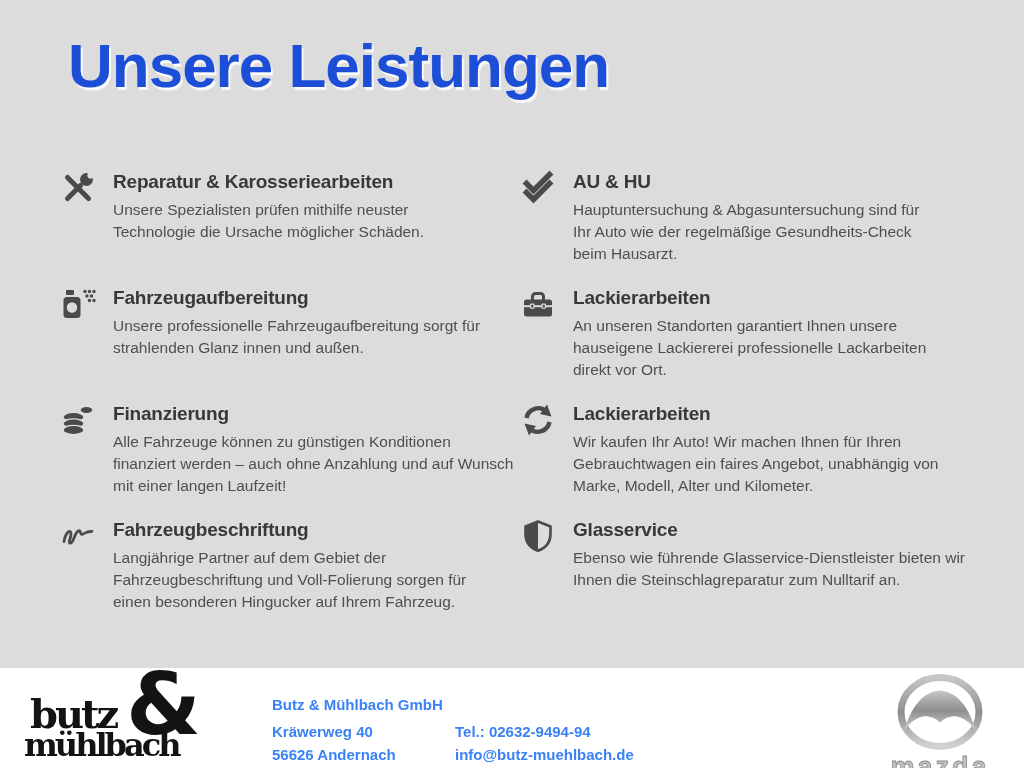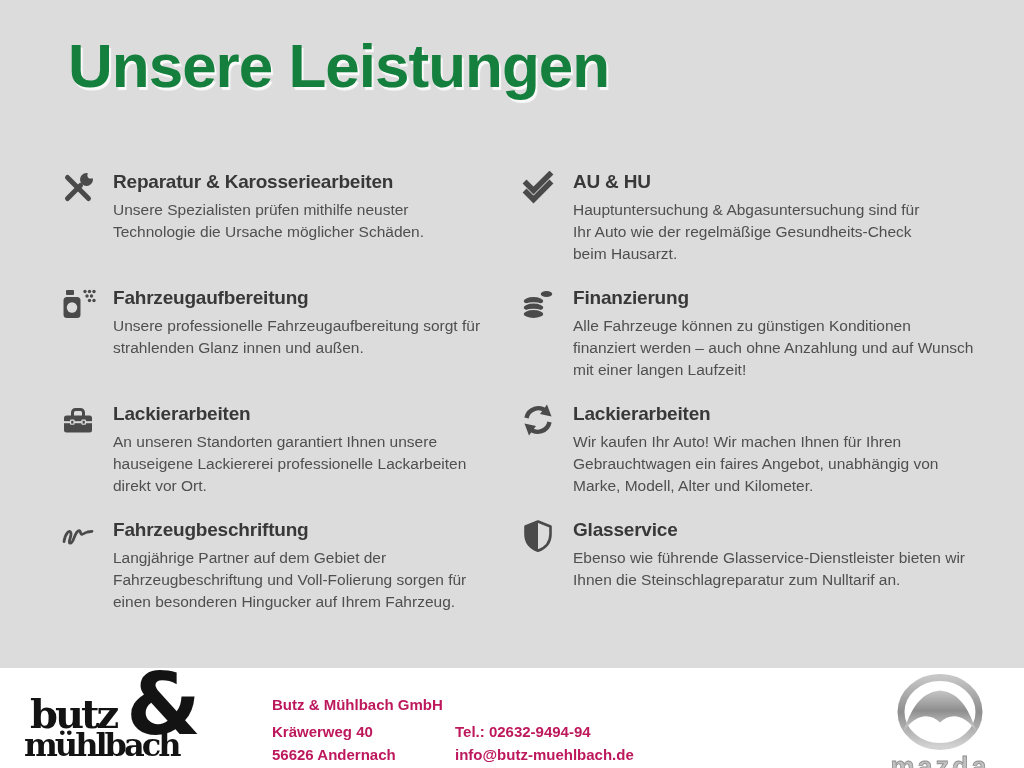--- a/index.html
+++ b/index.html
@@ -7,21 +7,21 @@
   body {
     position:relative;
     background:#dcdcdd;
     font-family:"Liberation Sans", sans-serif;
     overflow:hidden;
     color:#3a3a3a;
   }
   .page-title {
     position:absolute; left:68px; top:30px;
     font-size:62px; font-weight:bold; letter-spacing:-1px;
-    color:#15803d;
+    color:#1d4ed8;
     text-shadow:2px 3px 1px rgba(255,255,255,0.85);
   }
   .services {
     position:absolute; left:60px; top:170px; width:930px;
     display:grid;
     grid-template-columns:460px 464px;
     row-gap:21px;
   }
   .service-item { display:flex; align-items:flex-start; gap:15px; }
   .icon-box { width:38px; flex:0 0 38px; margin-top:1px; color:#4a4a4a; }
@@ -44,21 +44,21 @@
     position:absolute; left:24px; top:4px; width:240px; height:112px;
     color:#131313; font-family:"DejaVu Serif", serif; font-weight:bold;
   }
   .bm-butz { position:absolute; left:6px; top:18px; font-size:40px; letter-spacing:-3px; }
   .bm-amp  { position:absolute; left:102px; top:-18px; font-size:86px;
              font-family:"DejaVu Sans", sans-serif; font-weight:bold; }
   .bm-muehlbach { position:absolute; left:0px; top:54px; font-size:32px; letter-spacing:-3px; }
 
   .footer-info {
     position:absolute; left:272px; top:28px;
-    font-size:15px; font-weight:bold; color:#be185d;
+    font-size:15px; font-weight:bold; color:#3b82f6;
   }
   .f-company { margin-bottom:10px; }
   .f-grid {
     display:grid; grid-template-columns:183px auto; row-gap:6px;
   }
 
   .mazda-logo { position:absolute; right:18px; top:4px; width:132px; height:112px;text-align:center; }
 </style>
 </head>
 <body>
@@ -109,50 +109,50 @@
         <circle cx="29.5" cy="13.5" r="1.7" fill="currentColor"></circle>
         <circle cx="34" cy="13.5" r="1.7" fill="currentColor"></circle>
       </svg>
     </span>
     <div>
       <div class="service-title">Fahrzeugaufbereitung</div>
       <div class="service-desc">Unsere professionelle Fahrzeugaufbereitung sorgt für strahlenden Glanz innen und außen.</div>
     </div>
   </div>
 
-  <div class="service-item col-right">
-    <span class="icon-box">
-      <svg viewBox="0 0 34 34" width="36" height="34">
-        <ellipse cx="25.5" cy="7" rx="6.5" ry="3.6" fill="currentColor" stroke="#dcdcdd" stroke-width="1.4"></ellipse>
-        <ellipse cx="12.5" cy="14" rx="10.5" ry="4.6" fill="currentColor" stroke="#dcdcdd" stroke-width="1.4"></ellipse>
-        <ellipse cx="12.5" cy="20.5" rx="10.5" ry="4.6" fill="currentColor" stroke="#dcdcdd" stroke-width="1.4"></ellipse>
-        <ellipse cx="12.5" cy="27" rx="10.5" ry="4.6" fill="currentColor" stroke="#dcdcdd" stroke-width="1.4"></ellipse>
-      </svg>
-    </span>
-    <div>
-      <div class="service-title">Finanzierung</div>
-      <div class="service-desc">Alle Fahrzeuge können zu günstigen Konditionen finanziert werden – auch ohne Anzahlung und auf Wunsch mit einer langen Laufzeit!</div>
-    </div>
-  </div>
-
   <div class="service-item col-left">
     <span class="icon-box">
       <svg viewBox="0 0 34 34" width="36" height="34">
         <path d="M11.5 13 V9.5 a3 3 0 0 1 3 -3 h5 a3 3 0 0 1 3 3 V13" fill="none" stroke="currentColor" stroke-width="3"></path>
         <rect x="3" y="12.5" width="28" height="17" rx="2.5" fill="currentColor"></rect>
         <rect x="3" y="18.2" width="28" height="2" fill="#dcdcdd"></rect>
         <rect x="9" y="16.6" width="4.6" height="5.2" rx="1" fill="#dcdcdd"></rect>
         <rect x="20.4" y="16.6" width="4.6" height="5.2" rx="1" fill="#dcdcdd"></rect>
         <rect x="10.2" y="17.8" width="2.2" height="2.8" fill="currentColor"></rect>
         <rect x="21.6" y="17.8" width="2.2" height="2.8" fill="currentColor"></rect>
       </svg>
     </span>
     <div>
       <div class="service-title">Lackierarbeiten</div>
       <div class="service-desc">An unseren Standorten garantiert Ihnen unsere hauseigene Lackiererei professionelle Lackarbeiten direkt vor Ort.</div>
+    </div>
+  </div>
+
+  <div class="service-item col-right">
+    <span class="icon-box">
+      <svg viewBox="0 0 34 34" width="36" height="34">
+        <ellipse cx="25.5" cy="7" rx="6.5" ry="3.6" fill="currentColor" stroke="#dcdcdd" stroke-width="1.4"></ellipse>
+        <ellipse cx="12.5" cy="14" rx="10.5" ry="4.6" fill="currentColor" stroke="#dcdcdd" stroke-width="1.4"></ellipse>
+        <ellipse cx="12.5" cy="20.5" rx="10.5" ry="4.6" fill="currentColor" stroke="#dcdcdd" stroke-width="1.4"></ellipse>
+        <ellipse cx="12.5" cy="27" rx="10.5" ry="4.6" fill="currentColor" stroke="#dcdcdd" stroke-width="1.4"></ellipse>
+      </svg>
+    </span>
+    <div>
+      <div class="service-title">Finanzierung</div>
+      <div class="service-desc">Alle Fahrzeuge können zu günstigen Konditionen finanziert werden – auch ohne Anzahlung und auf Wunsch mit einer langen Laufzeit!</div>
     </div>
   </div>
 
   <div class="service-item col-right">
     <span class="icon-box">
       <svg viewBox="0 0 34 34" width="36" height="34">
         <path d="M5.5 15 A12 12 0 0 1 25.5 8.5" fill="none" stroke="currentColor" stroke-width="4.4"></path>
         <polygon points="26,1.5 30.5,13.5 19,11" fill="currentColor"></polygon>
         <path d="M28.5 19 A12 12 0 0 1 8.5 25.5" fill="none" stroke="currentColor" stroke-width="4.4"></path>
         <polygon points="8,32.5 3.5,20.5 15,23" fill="currentColor"></polygon>

